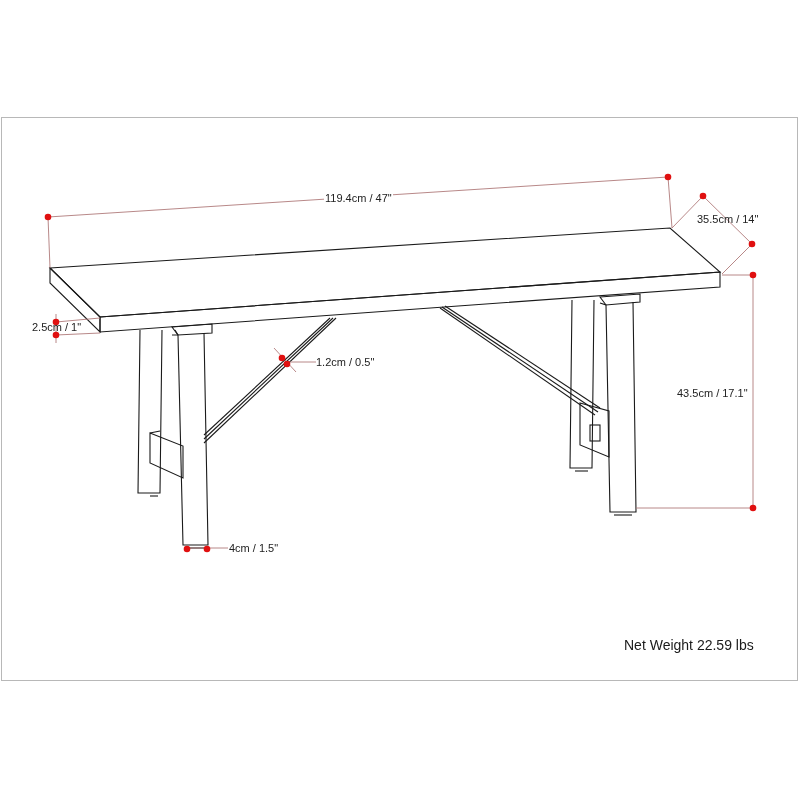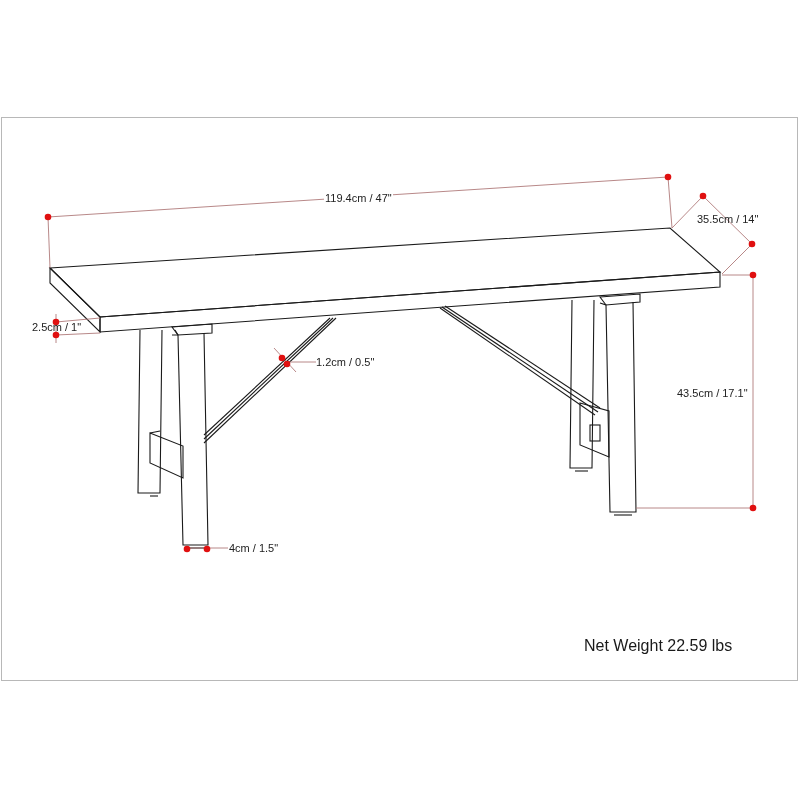--- a/index.html
+++ b/index.html
@@ -2,21 +2,21 @@
 <html><head>
   <meta charset="utf-8">
   <style>
     html, body { margin:0; padding:0; background:#ffffff; }
     body { width:800px; height:800px; position:relative; overflow:hidden;
            font-family:"Liberation Sans", sans-serif; }
     .frame { position:absolute; left:1px; top:117px; width:797px; height:564px;
              border:1px solid #b8b8b8; box-sizing:border-box; }
     svg.drawing { position:absolute; left:0; top:0; }
     .dim-label { position:absolute; font-size:11px; color:#222; white-space:nowrap; line-height:1; }
-    .weight { position:absolute; left:584px; top:637px; font-size:16px; color:#1a1a1a; white-space:nowrap; }
+    .weight { position:absolute; left:624px; top:637px; font-size:14px; color:#1a1a1a; white-space:nowrap; }
   </style>
 </head>
 <body>
 
 <div class="frame"></div>
 
 <svg class="drawing" width="800" height="800" viewBox="0 0 800 800">
   <g fill="none" stroke="#1a1a1a" stroke-width="1.1">
 
     <polygon points="50,268 670,228 720,272 100,317"></polygon>

